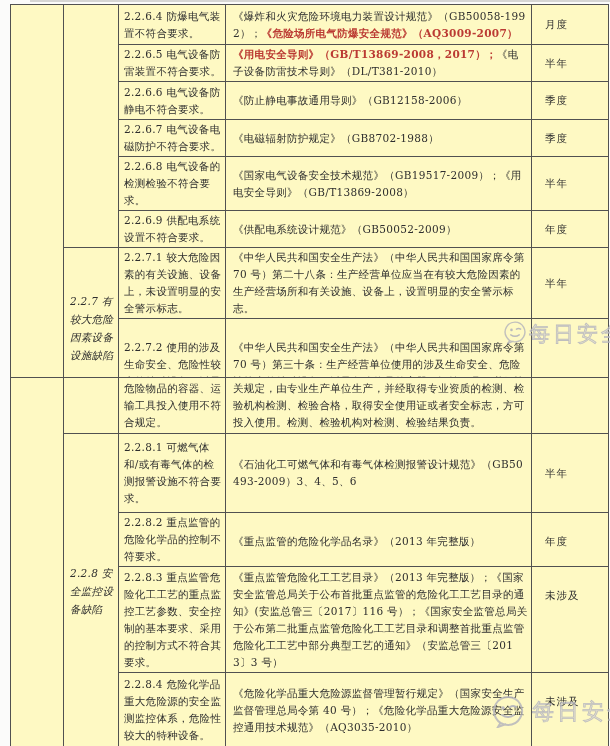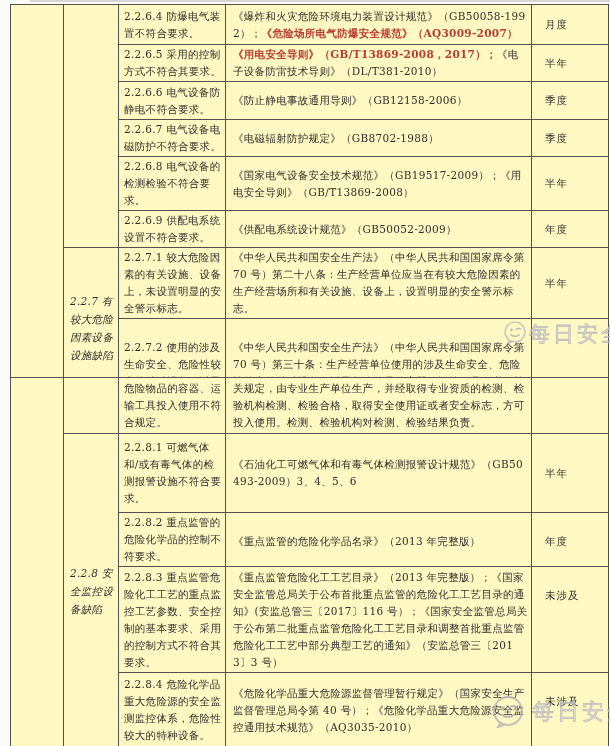--- a/index.html
+++ b/index.html
@@ -56,21 +56,21 @@
   </colgroup>
   <tbody>
       <tr style="height:40px">
     <td rowspan="8"></td>
     <td rowspan="6" class="sec"></td>
     <td class="item"><span>2.2.6.4 防爆电气装置不符合要求。</span></td>
     <td class="ref"><span>《爆炸和火灾危险环境电力装置设计规范》（GB50058-1992）；</span><span class="red">《危险场所电气防爆安全规范》（AQ3009-2007）</span></td>
     <td class="freq">月度</td>
   </tr>
   <tr style="height:35px">
-    <td class="item"><span>2.2.6.5 采用的控制方式不符合其要求。</span></td>
+    <td class="item"><span>2.2.6.5 电气设备防雷装置不符合要求。</span></td>
     <td class="ref"><span class="red">《用电安全导则》（GB/T13869-2008，2017）；</span><span>《电子设备防雷技术导则》（DL/T381-2010）</span></td>
     <td class="freq">半年</td>
   </tr>
   <tr style="height:38px">
     <td class="item"><span>2.2.6.6 电气设备防静电不符合要求。</span></td>
     <td class="ref"><span>《防止静电事故通用导则》（GB12158-2006）</span></td>
     <td class="freq">季度</td>
   </tr>
   <tr style="height:35px">
     <td class="item"><span>2.2.6.7 电气设备电磁防护不符合要求。</span></td>

